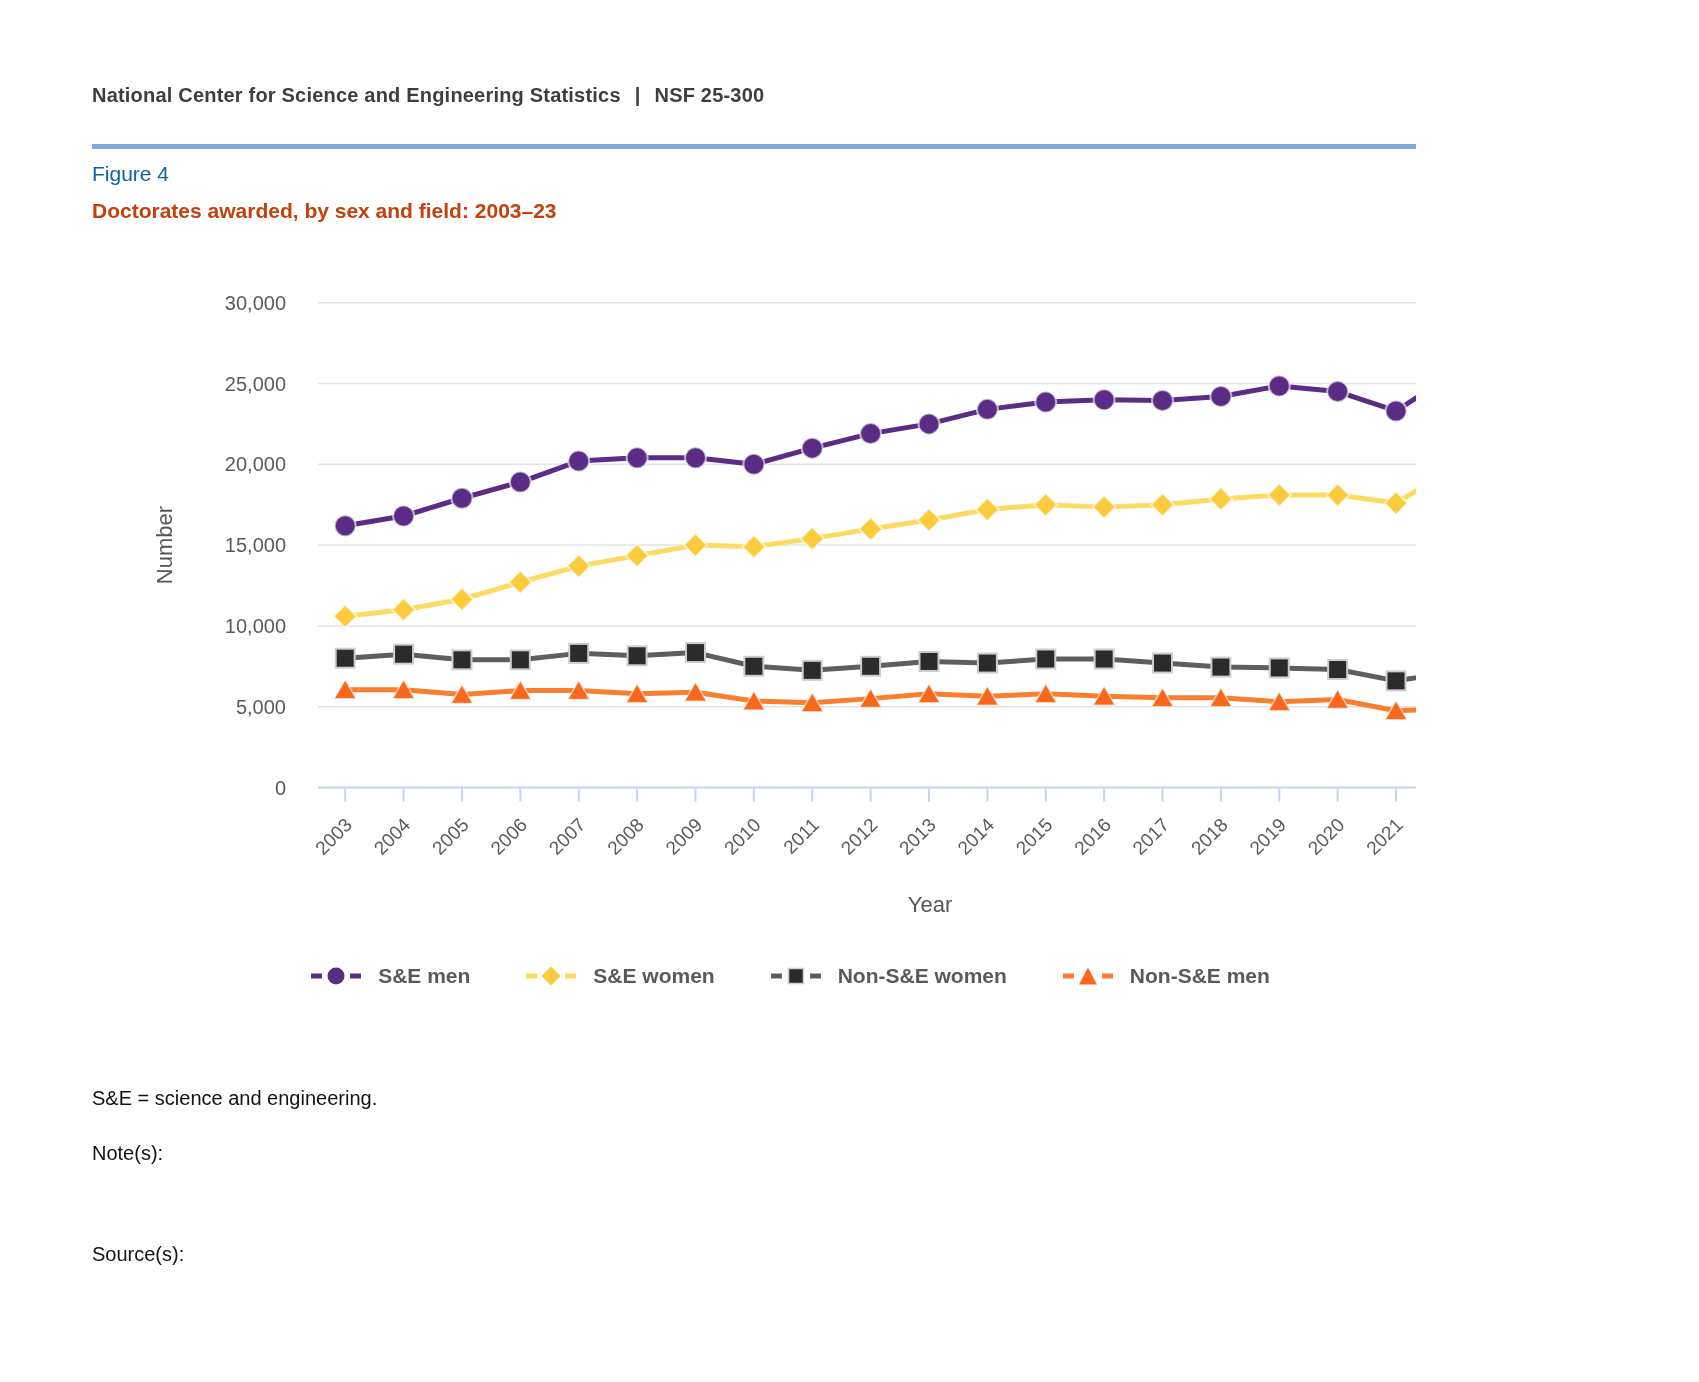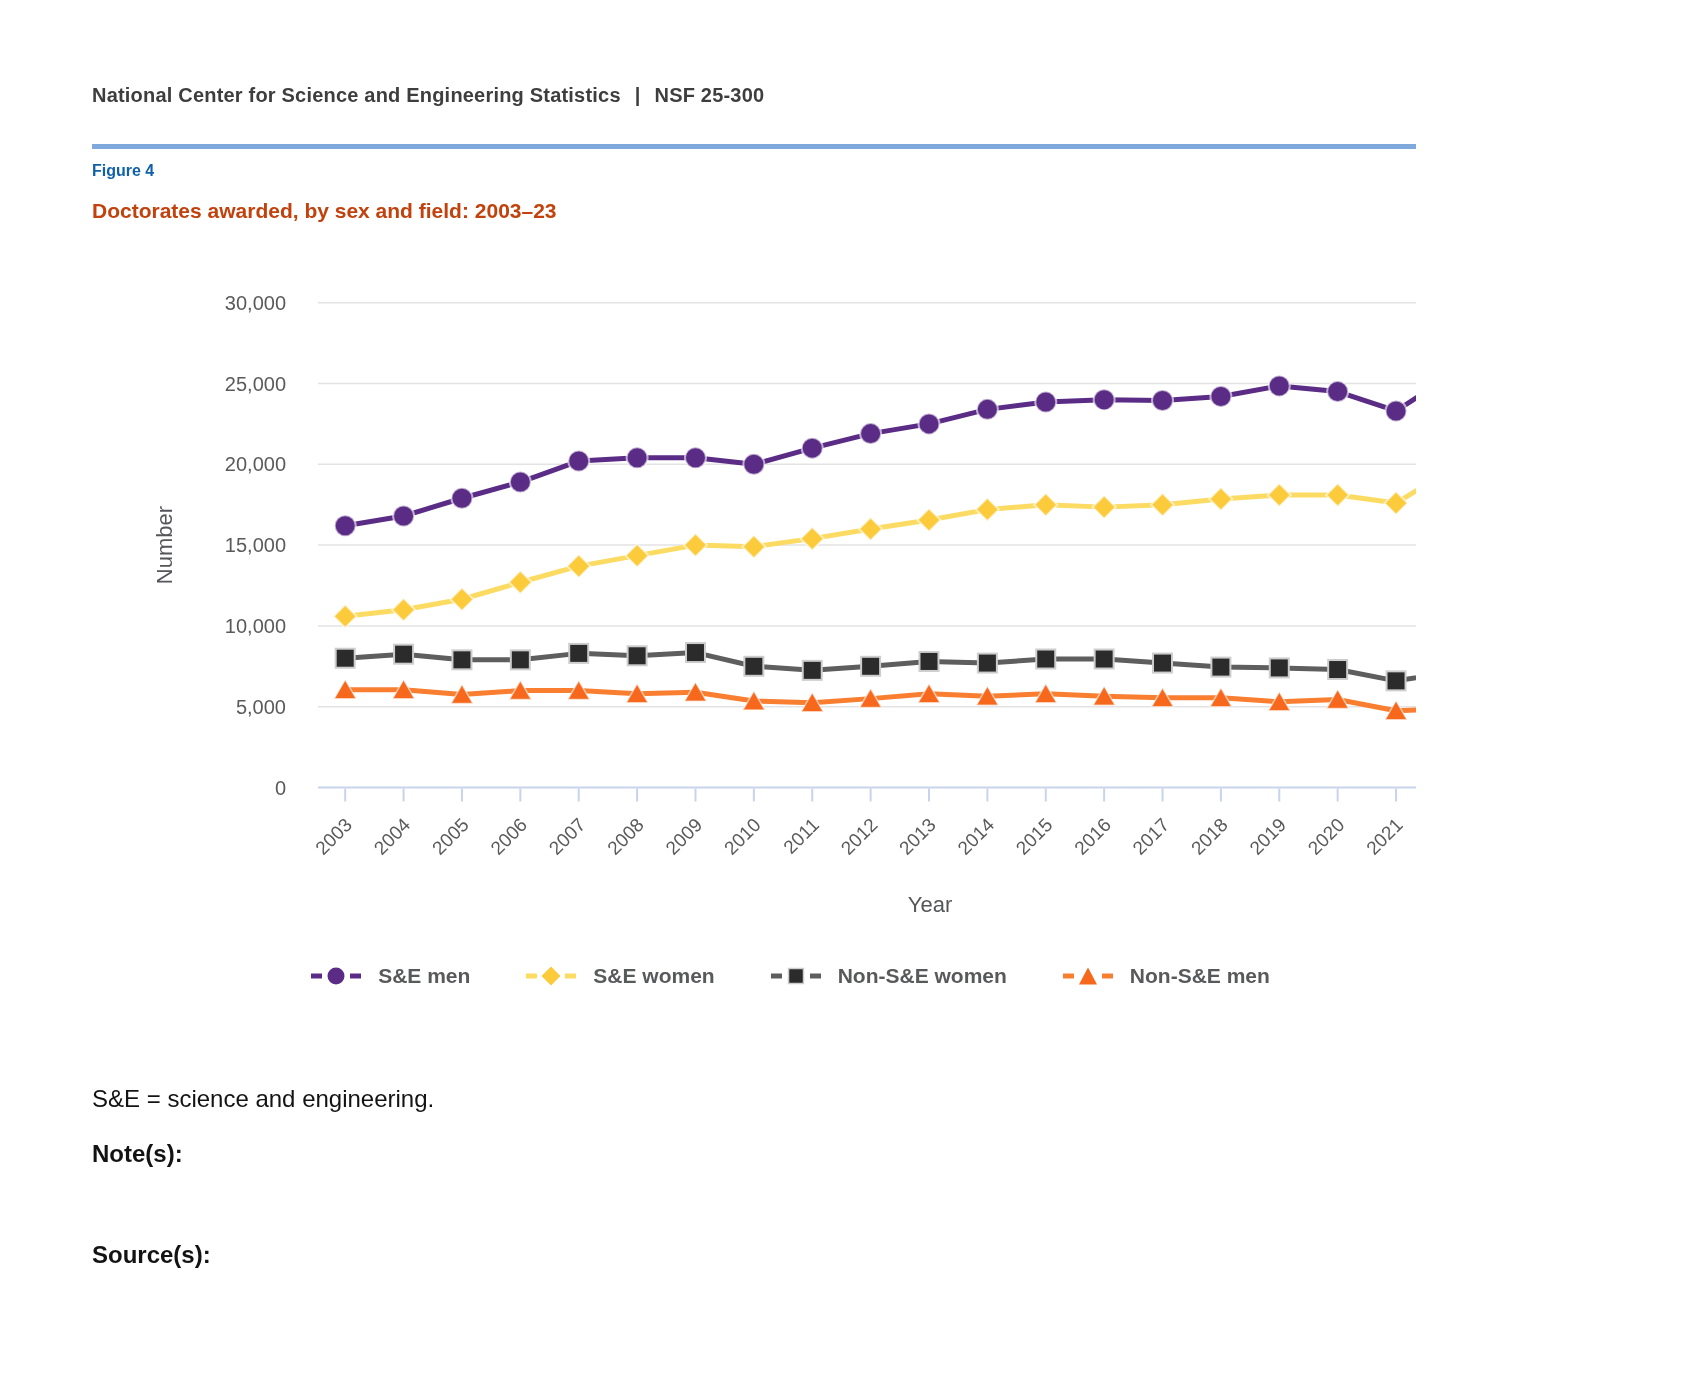--- a/index.html
+++ b/index.html
@@ -2,28 +2,28 @@
 <html><head>
 <meta charset="utf-8">
 <style>
   html,body{margin:0;padding:0;background:#fff;}
   .page{position:relative;width:1416px;height:1382px;background:#ffffff;overflow:hidden;
         font-family:"Liberation Sans","DejaVu Sans",sans-serif;}
   .abs{position:absolute;margin:0;}
   .report-header{left:92px;top:84px;font-size:20px;font-weight:bold;color:#3e3e3e;letter-spacing:.2px;}
   .report-header .sep{padding:0 14px;font-weight:bold;color:#3e3e3e;}
   .blue-rule{left:92px;top:144px;width:1508px;height:5px;background:#7fa9dc;}
-  .figure-label{left:92px;top:162px;font-size:16px;font-weight:bold;color:#0f62a9;}
+  .figure-label{left:92px;top:162px;font-size:21px;font-weight:normal;color:#0f62a9;}
   .chart-title{left:92px;top:199px;font-size:21px;font-weight:bold;color:#c2410c;}
   #chart-svg{position:absolute;left:0;top:0;}
   .legend-row{left:92px;top:964px;width:1396px;display:flex;justify-content:center;align-items:center;gap:55px;}
   .legend-item{display:flex;align-items:center;cursor:pointer;}
   .legend-item .legend-label{margin-left:16px;font-size:21px;font-weight:bold;color:#58595b;}
-  .foot{left:92px;font-size:24px;color:#131313;line-height:31px;}
-  .bold{font-weight:bold;}
+  .foot{left:92px;font-size:20px;color:#131313;line-height:31px;}
+  .bold{font-weight:normal;}
   .note-body{width:1395px;}
   a.tbl-link{color:#2a6db5;text-decoration:none;cursor:pointer;}
 </style>
 </head>
 <body>
 
 <div class="page">
 
   <p class="abs report-header"><span>National Center for Science and Engineering Statistics</span><span class="sep">|</span><span>NSF 25-300</span></p>
 

